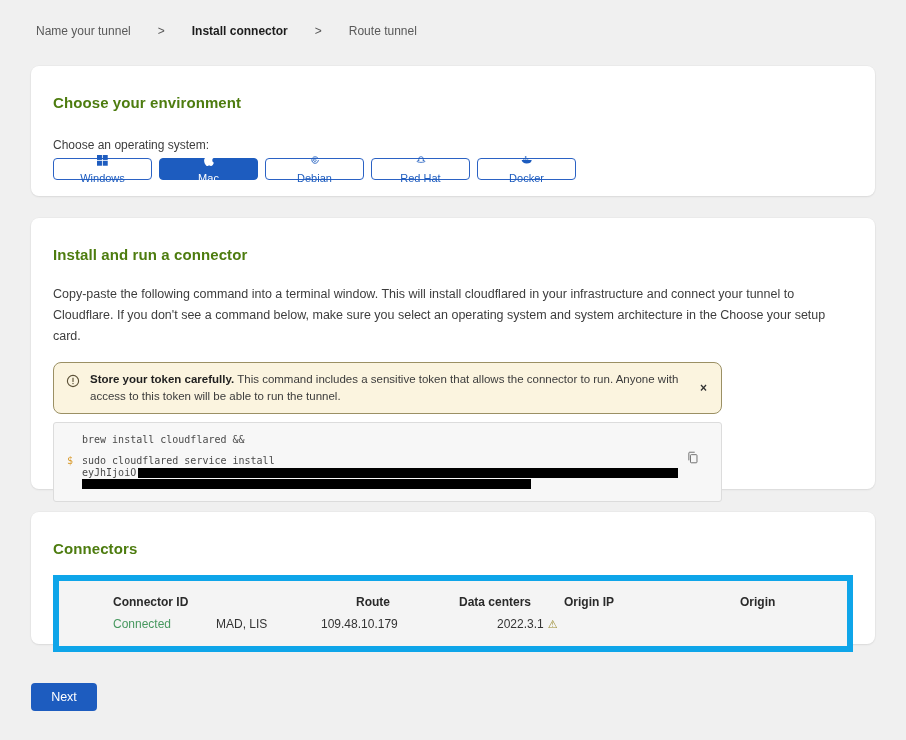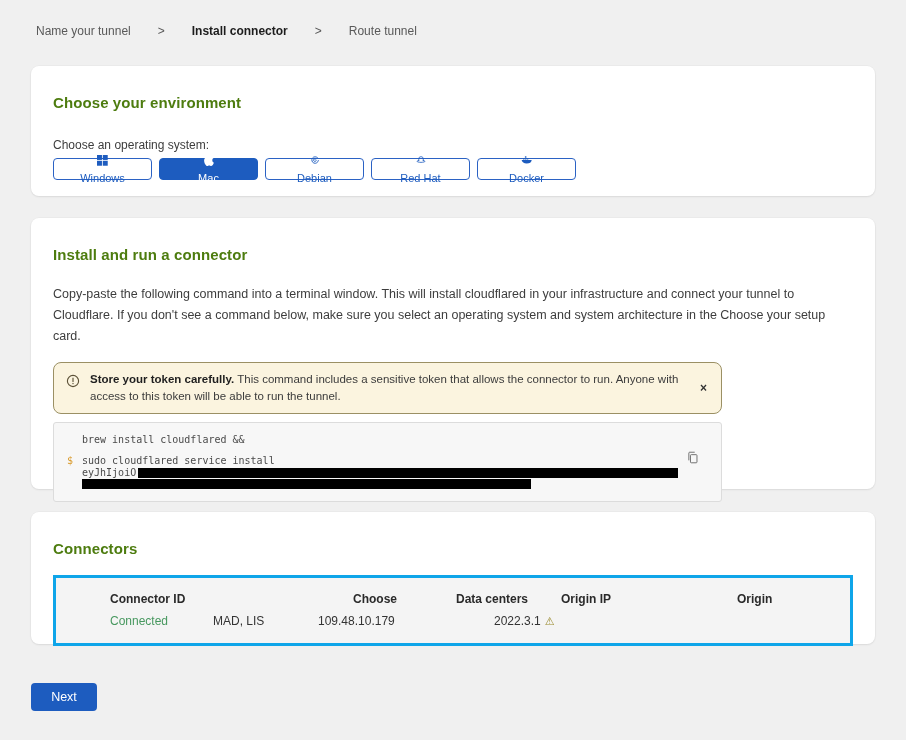--- a/index.html
+++ b/index.html
@@ -67,21 +67,21 @@
   .token-line { display:flex; align-items:flex-end; padding-left:28px; margin-top:1px; }
   .redact-bar { height:10px; background:#000000; flex:none; }
   .bar-1 { width:540px; margin-left:2px; }
   .bar-2-wrap { padding-left:28px; margin-top:1px; }
   .bar-2 { width:449px; }
   .copy-btn { position:absolute; right:22px; top:28px; background:none; border:none;
     padding:0; cursor:pointer; color:#6f6f6f; }
 
   
   .ctable {
-    width:800px; margin-top:18px; background:#f4f4f4; border:3px solid #0ea5e9;
+    width:800px; margin-top:18px; background:#f4f4f4; border:6px solid #0ea5e9;
     padding:14px 0 15px 54px; font-size:12px;
   }
   .trow { display:flex; align-items:center; }
   .trow + .trow { margin-top:8px; }
   .tc1 { width:243px; } .tc2 { width:103px; } .tc3 { width:105px; } .tc4 { width:176px; } .tc5 { flex:1; }
   .thead .tcell { font-weight:bold; color:#2a2a2a; }
   .tvals { color:#333333; }
   .status-connected { color:#47985f; }
   .version-cell { display:flex; align-items:center; gap:4px; }
   .warn-glyph { color:#9a8b2f; font-size:11px; line-height:1; }
@@ -214,21 +214,21 @@
   </div>
 </section>
 
 
 <section class="card card-connectors">
   <div class="card-title">Connectors</div>
 
   <div class="ctable">
     <div class="trow thead">
       <span class="tcell tc1">Connector ID</span>
-      <span class="tcell tc2">Choose</span>
+      <span class="tcell tc2">Route</span>
       <span class="tcell tc3">Data centers</span>
       <span class="tcell tc4">Origin IP</span>
       <span class="tcell tc5">Origin</span>
     </div>
     <div class="trow tvals">
       <span class="tcell tc2 status-connected">Connected</span>
       <span class="tcell tc3">MAD, LIS</span>
       <span class="tcell tc4">109.48.10.179</span>
       <span class="tcell tc5 version-cell">
         <span>2022.3.1</span>

